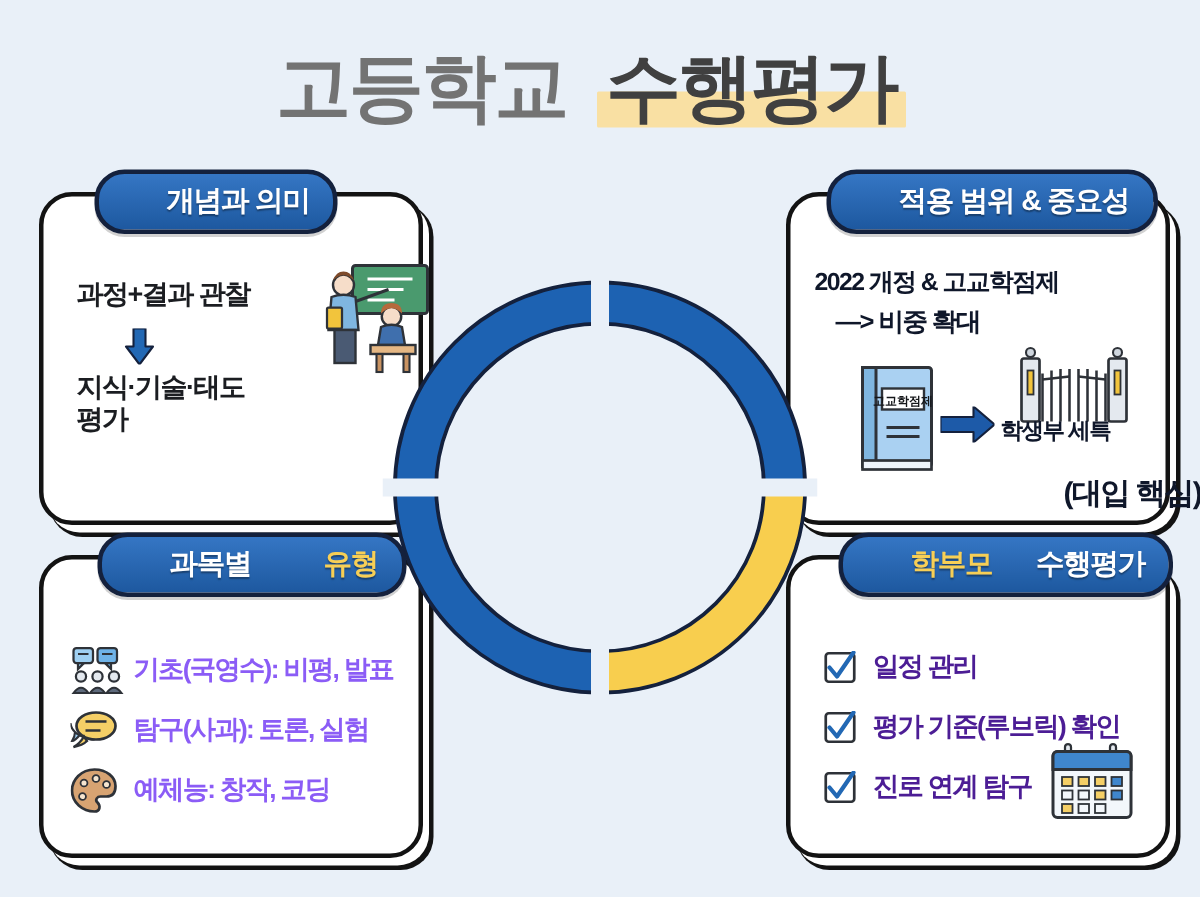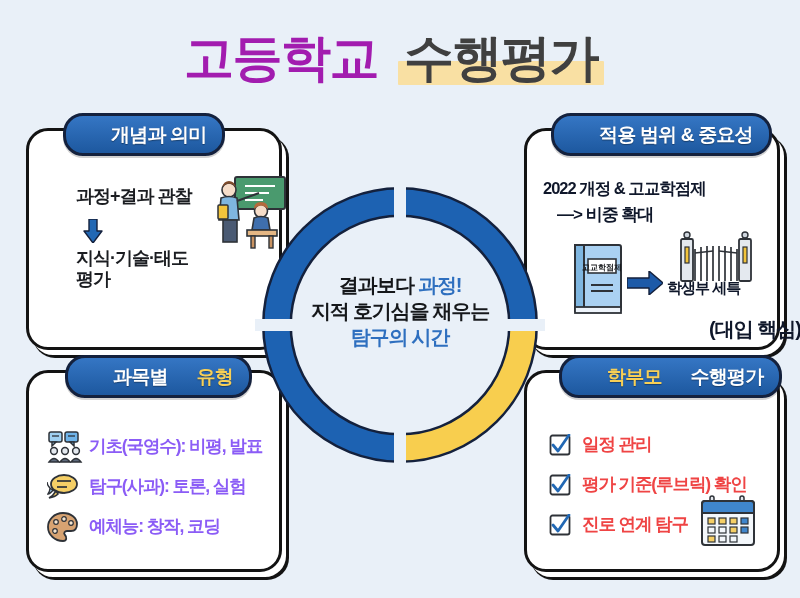--- a/index.html
+++ b/index.html
@@ -13,21 +13,21 @@
   #stage{position:relative;width:800px;height:598px;}
 
   
   .title-wrap{
     position:absolute;left:0;top:22px;width:800px;height:72px;
     display:flex;align-items:center;justify-content:center;gap:0;
     white-space:nowrap;
   }
   .title-seg{
     font-size:50px;font-weight:700;letter-spacing:-1.5px;line-height:1;
-    color:#a21caf;position:relative;z-index:2;
+    color:#737373;position:relative;z-index:2;
     padding:0 4px;
   }
   .title-seg.hl{color:#404040;}
   .title-hl-box{position:relative;display:inline-block;}
   .title-hl-box::before{
     content:"";position:absolute;left:-2px;right:-2px;bottom:-2px;height:24px;
     background:#f9e0a3;z-index:-1;border-radius:1px;
   }
   .title-seg.sp{padding:0 9px;}
 
@@ -52,29 +52,29 @@
   }
   .pill span{
     font-size:19px;font-weight:700;color:#ffffff;letter-spacing:-0.8px;
     line-height:1;white-space:nowrap;
     text-shadow:0 1px 1px rgba(0,0,0,.35);
     margin-left:29px;
   }
   .pill span.y{color:#f7cf56;}
   #pill-tl{left:34px;}
   #pill-tr{left:24px;}
-  #pill-bl{left:36px;}
+  #pill-bl{left:36px;gap:19px;}
   #pill-br{left:32px;}
 
   .card-body{position:absolute;left:0;top:0;width:100%;height:100%;}
 
   
   .tl-txt{
     position:absolute;left:22px;font-size:18px;font-weight:700;
-    color:#1b1d21;letter-spacing:-1px;line-height:1.18;margin-left:25px;
+    color:#1b1d21;letter-spacing:-1px;line-height:1.18;
   }
   #tl-line1{top:55px;}
   #tl-line2{top:117px;}
   .tl-arrow{
     position:absolute;left:53px;top:88px;width:22px;height:24px;
   }
 
   
   .scene-teacher{position:absolute;left:180px;top:44px;width:80px;height:78px;}
 
@@ -98,21 +98,21 @@
   .list-txt{
     font-size:17.5px;font-weight:700;color:#8b5cf6;letter-spacing:-1.1px;
     white-space:nowrap;line-height:1;
   }
 
   
   .chk-list{position:absolute;left:22px;top:52px;width:230px;}
   .chk-row{display:flex;align-items:center;height:40px;}
   .chk-box{width:22px;height:22px;flex:0 0 22px;margin-right:11px;display:block;}
   .chk-txt{
-    font-size:17.5px;font-weight:700;color:#ef4444;letter-spacing:-1.1px;
+    font-size:17.5px;font-weight:700;color:#4c1d95;letter-spacing:-1.1px;
     white-space:nowrap;line-height:1;
   }
   .scene-cal{position:absolute;left:172px;top:122px;width:58px;height:52px;}
 
   
   #ring{position:absolute;left:255px;top:180px;width:290px;height:290px;z-index:4;}
   .center-text{
     position:absolute;left:276px;top:272px;width:248px;
     text-align:center;z-index:5;
   }
@@ -347,19 +347,14 @@
 
     <path d="M268 145 A123 123 0 0 1 145 268" fill="none" stroke="#14213d" stroke-width="30"></path>
     <path d="M268 145 A123 123 0 0 1 145 268" fill="none" stroke="#f8ce4e" stroke-width="25"></path>
 
     <rect x="139" y="0" width="12" height="42" fill="#e9f0f8"></rect>
     <rect x="248" y="139" width="42" height="12" fill="#e9f0f8"></rect>
     <rect x="139" y="248" width="12" height="42" fill="#e9f0f8"></rect>
     <rect x="0" y="139" width="42" height="12" fill="#e9f0f8"></rect>
   </svg>
 
-  <div class="center-text">
-    <div class="c-line" id="c1"><span>결과보다 </span><span class="c-blue">과정!</span></div>
-    <div class="c-line" id="c2">지적 호기심을 채우는</div>
-    <div class="c-line" id="c3">탐구의 시간</div>
-  </div>
 
 </div>
 
 </body></html>

